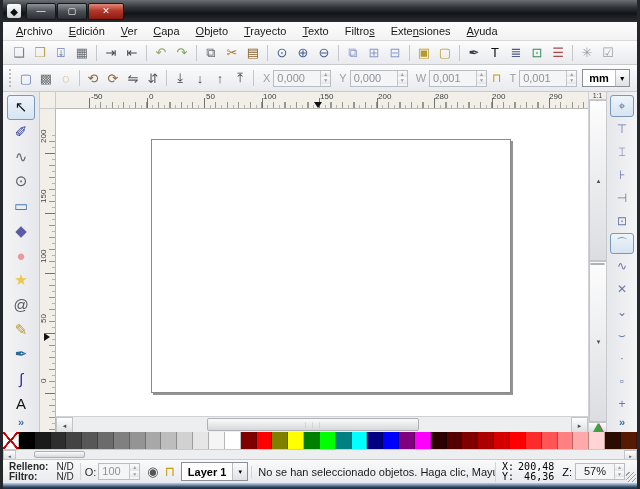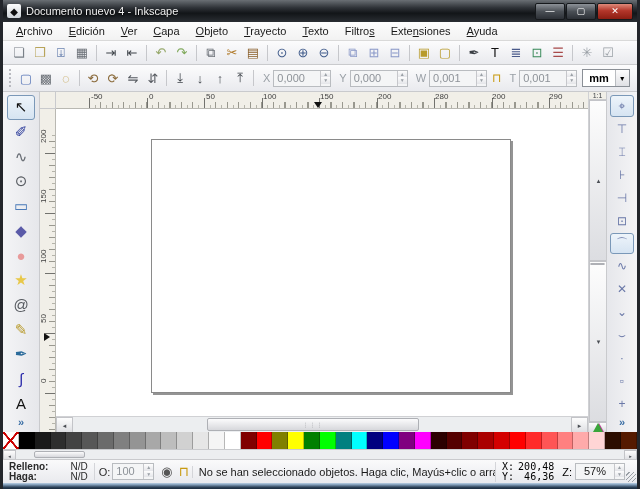--- a/index.html
+++ b/index.html
@@ -115,21 +115,21 @@
       linear-gradient(to bottom right,transparent 45%,#cc0000 46%,#cc0000 54%,transparent 55%),#fff !important;}
   .pscroll{height:9px;flex:0 0 9px;display:flex;background:#eef0f2;border-top:1px solid #c9cacd;}
   .pscroll .sb-btn{width:11px;font-size:5px;}
   .pscroll .sb-thumb{left:3%;width:8%;}
   
   .statusbar{height:23px;flex:0 0 23px;display:flex;align-items:center;
     background:linear-gradient(#fafafb,#e9eaee);border-top:1px solid #c9cacd;padding:0 2px;position:relative;}
   .fs-block{display:grid;grid-template-columns:auto auto;column-gap:8px;line-height:10px;
     font-size:10px;padding:0 6px 0 4px;}
   .fs-label{font-weight:bold;color:#2a2a2a;}
-  .fs-value{color:#2a2a2a;margin-left:14px;}
+  .fs-value{color:#2a2a2a;}
   .o-block{display:flex;align-items:center;gap:2px;padding:0 4px;border-left:1px solid #d4d5d9;}
   .o-label{color:#2a2a2a;}
   .o-block .val{width:24px;}
   .sicon{font-size:13px;color:#555;margin:0 3px;}
   .lock2{color:#c89a10;}
   .layerbox{display:flex;align-items:center;border:1px solid #8a8f96;background:#fff;height:17px;margin:0 3px;}
   .layerbox .lval{padding:0 6px;font-weight:bold;white-space:nowrap;}
   .layerbox .uarr{width:14px;height:100%;display:flex;align-items:center;justify-content:center;
     font-size:7px;background:linear-gradient(#fdfdfd,#dfe0e4);border-left:1px solid #b9bcc0;}
   .msg{flex:1;min-width:0;white-space:nowrap;overflow:hidden;padding:0 6px;color:#1a1a1a;
@@ -145,21 +145,20 @@
   .bottomframe{flex:1;background:linear-gradient(#bcd0e4,#7d9ab6 30%,#2d4258 70%,#1b2c3e);}
   .window{border-left:3px solid #23262b;border-right:3px solid #23262b;box-sizing:border-box;}
 </style>
 </head>
 <body>
 
 <div class="window">
 
   <div class="titlebar">
     <span class="app-icon">◆</span>
-    <span class="title-text">Documento nuevo 4 - Inkscape</span>
     <span class="winbtns">
       <span class="wbtn">—</span>
       <span class="wbtn">▢</span>
       <span class="wbtn close">✕</span>
     </span>
   </div>
 
   <div class="menubar">
 
   <span class="mitem"><u>A</u>rchivo</span>
@@ -422,35 +421,39 @@
     <span class="sb-track">
       <span class="sb-thumb"></span>
     </span>
     <span class="sb-btn">▸</span>
   </div>
 
   <div class="statusbar">
     <span class="fs-block">
       <span class="fs-label">Relleno:</span>
       <span class="fs-value">N/D</span>
-      <span class="fs-label">Haga:</span>
+      <span class="fs-label">Filtro:</span>
       <span class="fs-value">N/D</span>
     </span>
     <span class="o-block">
       <span class="o-label">O:</span>
       <span class="spinbox">
           <span class="val">100</span>
         <span class="updown">
             <span>▲</span>
             <span>▼</span>
           </span>
         </span>
     </span>
     <span class="sicon">◉</span>
     <span class="sicon lock2">⊓</span>
+    <span class="layerbox">
+      <span class="lval">Layer 1</span>
+      <span class="uarr">▾</span>
+    </span>
     <span class="msg">No se han seleccionado objetos. Haga clic, Mayús+clic o arrastr</span>
     <span class="coords">
       <span>X:</span>
       <span>200,48</span>
       <span>Y:</span>
       <span>46,36</span>
     </span>
     <span class="zoomblock">
       <span>Z:</span>
       <span class="spinbox">

